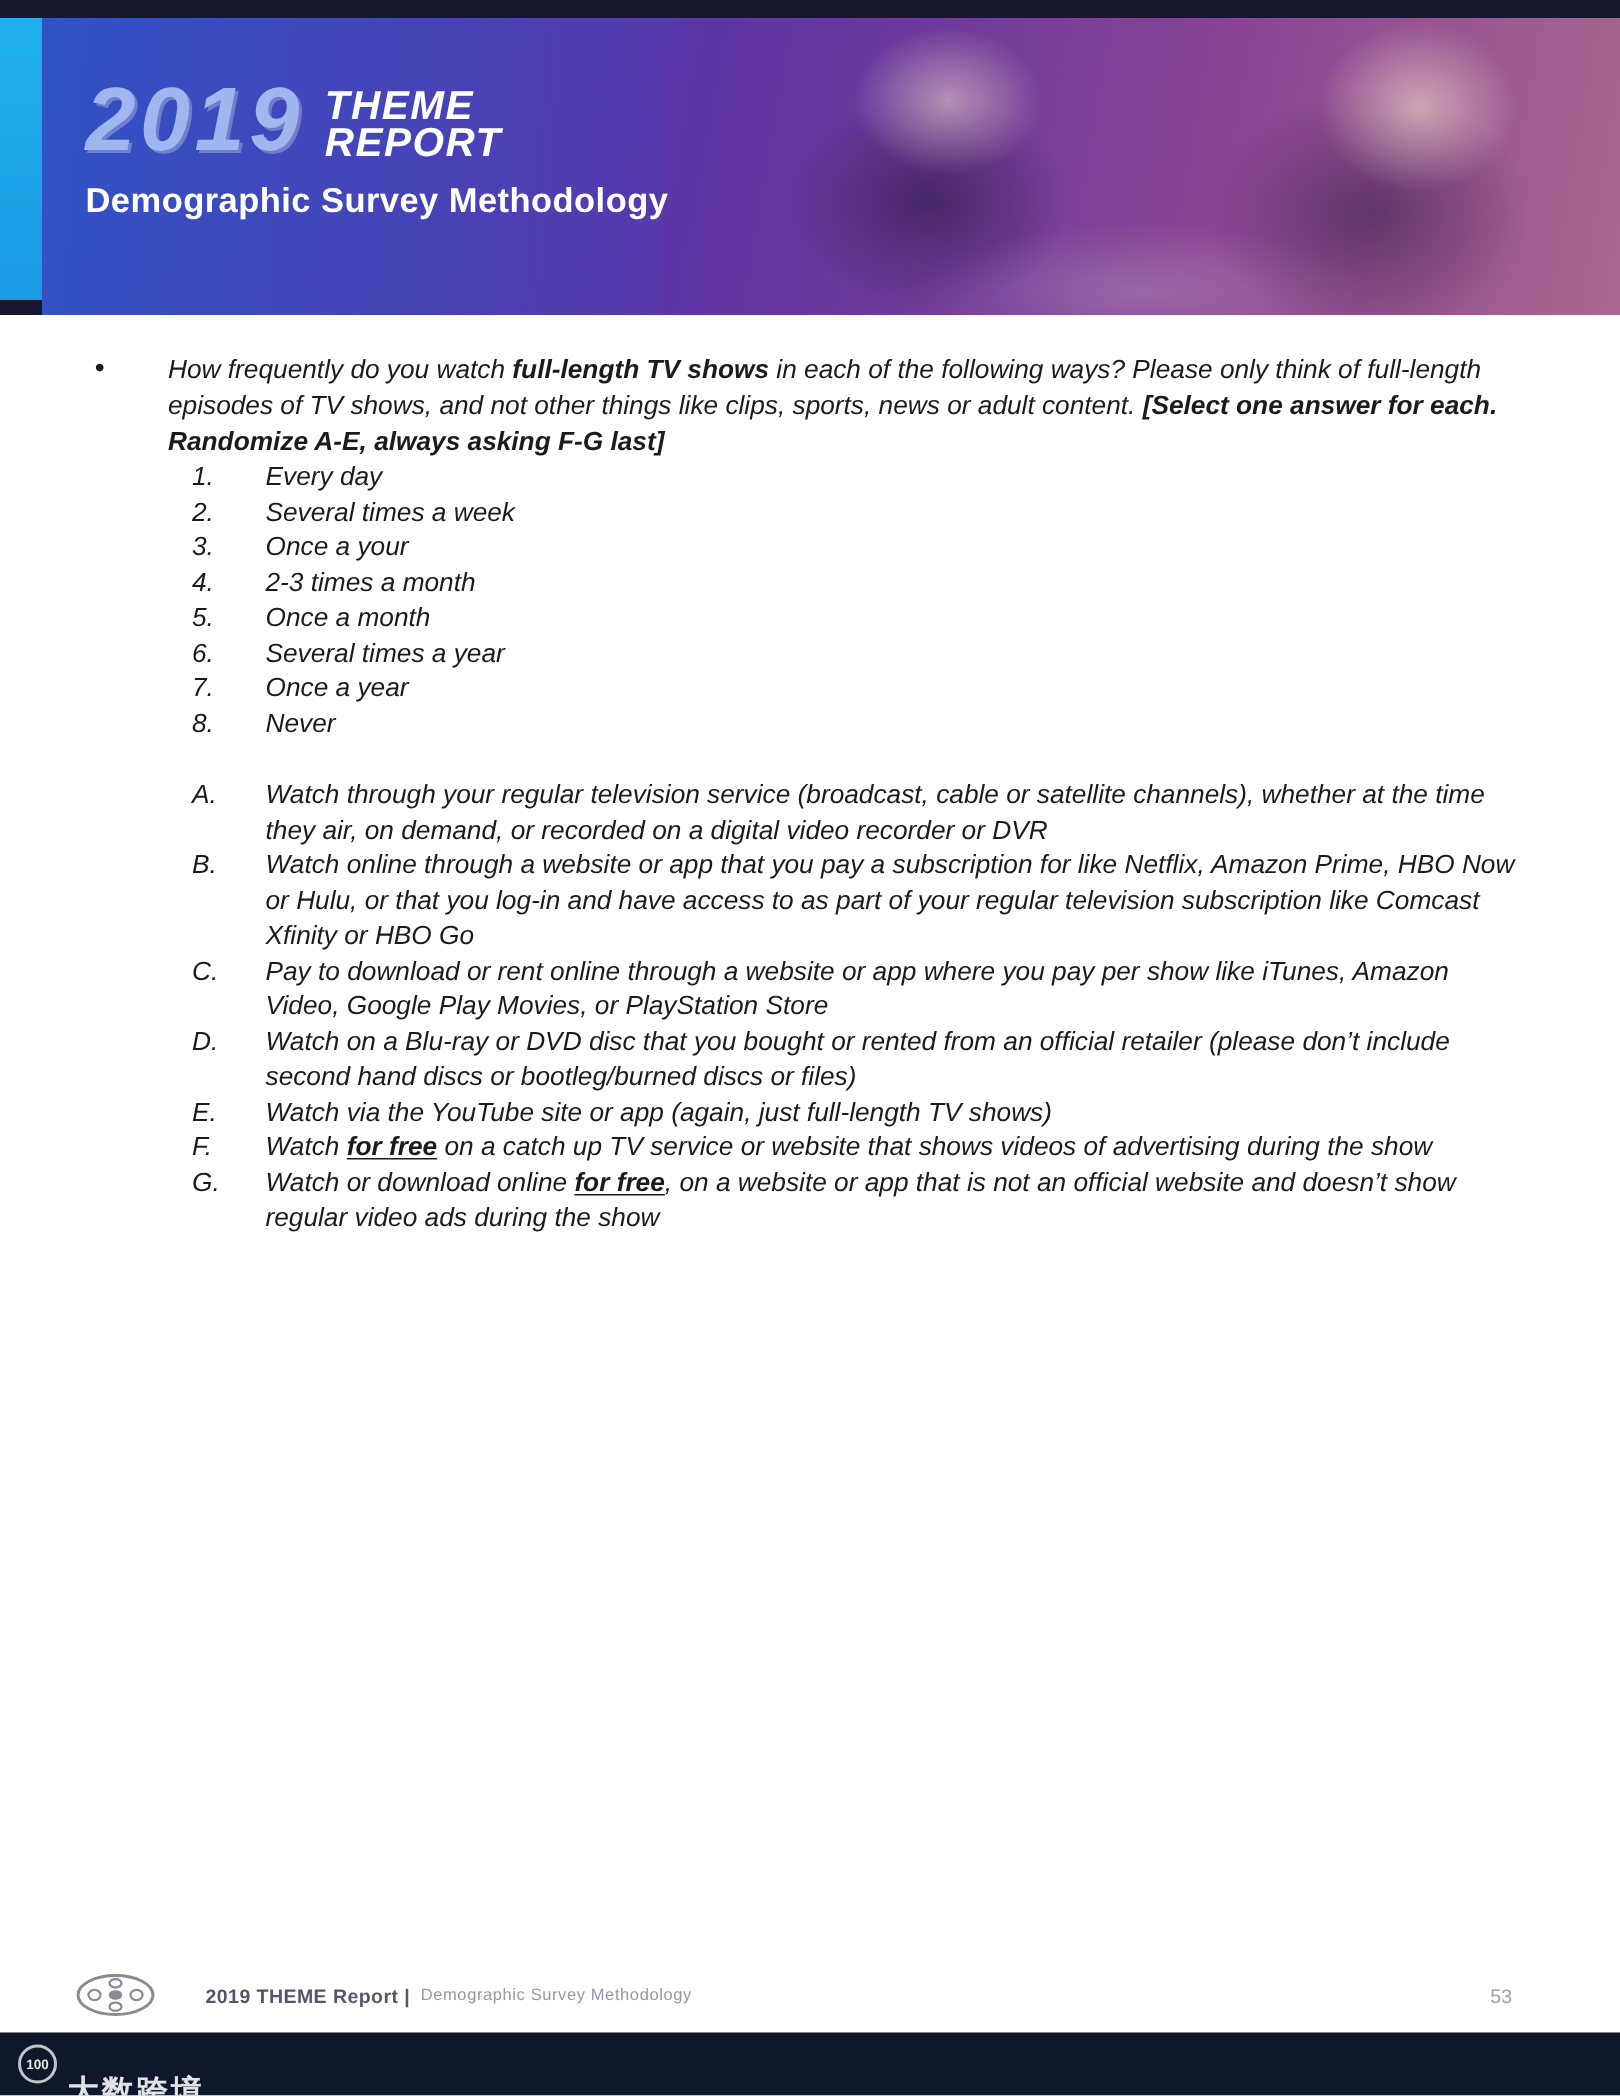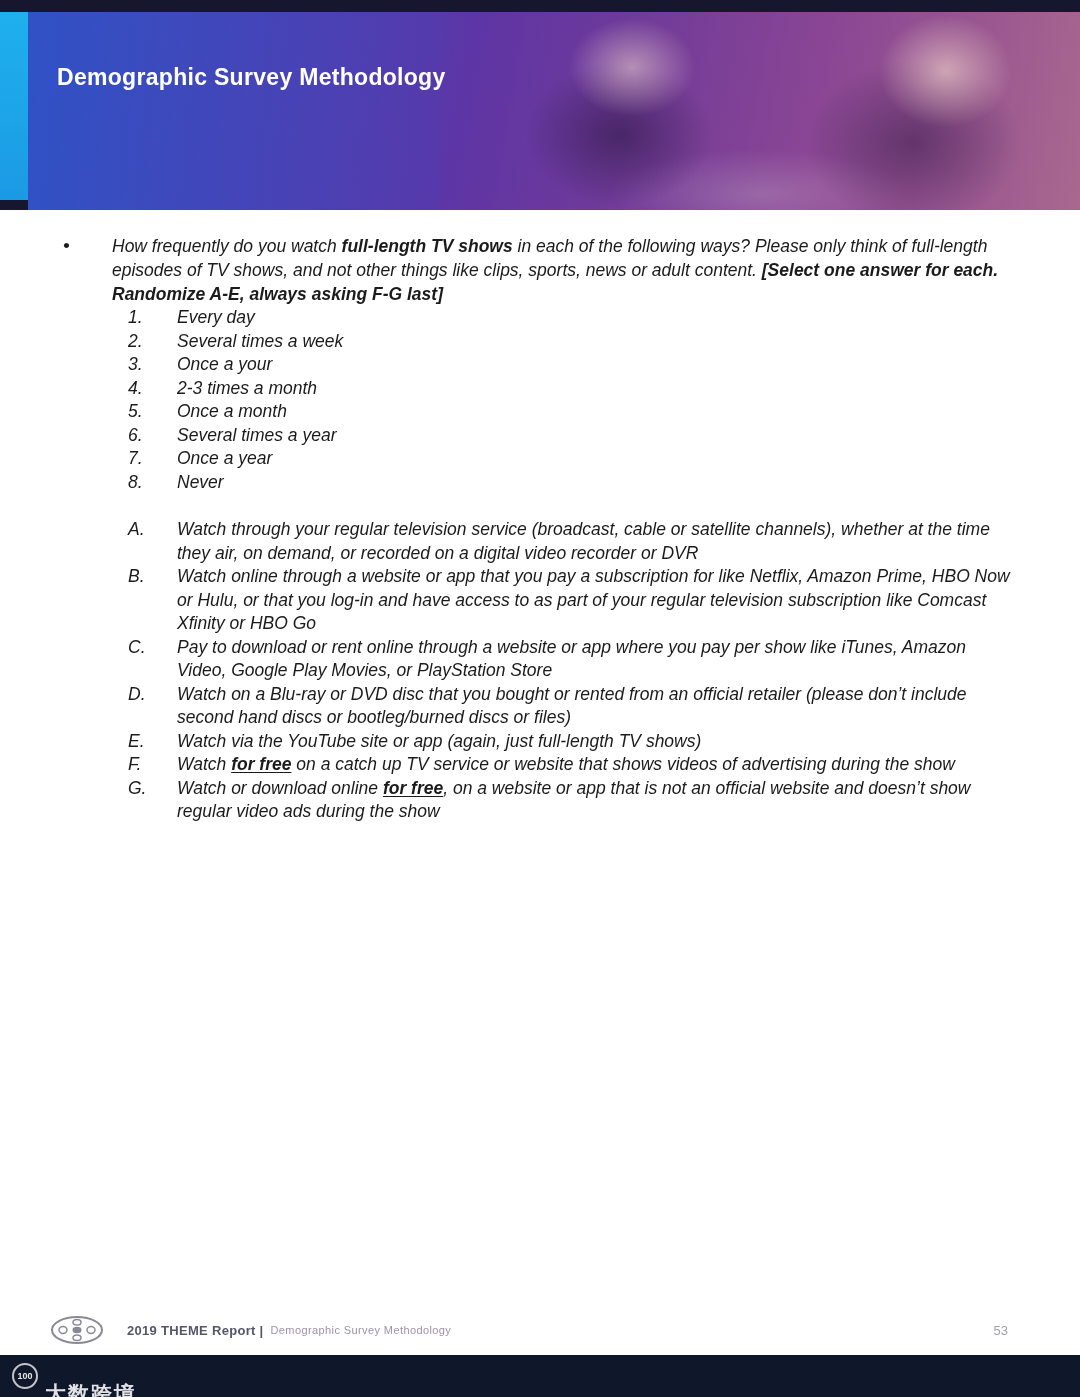--- a/index.html
+++ b/index.html
@@ -66,21 +66,21 @@
   .txt { width:840px; }
   .method-list { margin-top:24px; }
   .txt u { text-underline-offset:2px;font-weight:bold; }
 
   
   .footer {
     position:absolute; left:0; right:0; bottom:50px; height:34px;
     display:flex; align-items:center; padding:0 72px 0 50px;
   }
   .reel-logo { flex:none; display:flex; align-items:center; }
-  .footer-report { margin-left:23px; font-size:13px; font-weight:bold; color:#56566b; letter-spacing:0.3px; }
+  .footer-report { margin-left:33px; font-size:13px; font-weight:bold; color:#56566b; letter-spacing:0.3px; }
   .footer-section { margin-left:7px; font-size:11px; color:#9b93a8; letter-spacing:0.4px; }
   .footer-page { margin-left:auto; font-size:13px; color:#a0a0a8; }
 
   
   .wm-strip {
     position:absolute; left:0; right:0; bottom:0; height:42px;
     background:#0f172a; display:flex; align-items:center; padding-left:12px; gap:7px;
   }
   .wm-circle {
     width:26px; height:26px; border:2px solid rgba(255,255,255,0.75); border-radius:50%;
@@ -92,20 +92,27 @@
 </head>
 <body>
 
 <div class="topbar"></div>
 
 <header class="header">
   <div class="header-photo"></div>
   <div class="accent-strip"></div>
   <div class="accent-notch"></div>
   <div class="header-content">
+    <div class="brand-row">
+      <span class="brand-year">2019</span>
+      <span class="brand-stack">
+        <span>THEME</span>
+        <span>REPORT</span>
+      </span>
+    </div>
     <div class="header-title">Demographic Survey Methodology</div>
   </div>
 </header>
 
 <main class="content">
 
   <div class="question-row">
     <span class="q-bullet">•</span>
     <p class="q-text"><span>How frequently do you watch </span><b>full-length TV shows</b><span> in each of the following ways? Please only think of full-length episodes of TV shows, and not other things like clips, sports, news or adult content.  </span><b>[Select one answer for each.  Randomize A-E, always asking F-G last]</b></p>
   </div>

